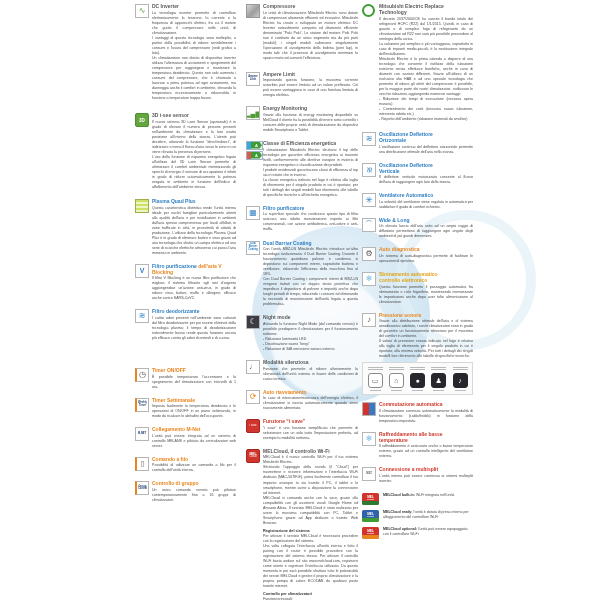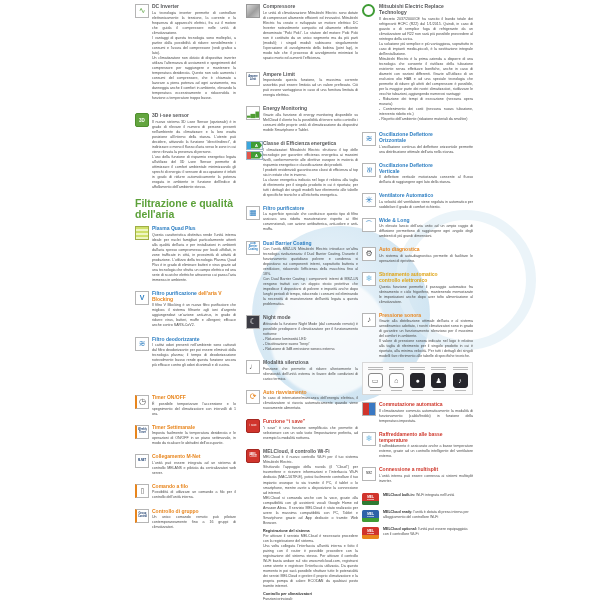--- a/index.html
+++ b/index.html
@@ -101,21 +101,20 @@
             <span>3D</span>
           </div>
         </div>
       <div class="stext">
         <div class="h hgray">3D i-see sensor</div>
         <div class="b">Il nuovo sistema 3D i-see Sensor (opzionale) è in grado di rilevare il numero di persone presenti nell'ambiente da climatizzare e la loro esatta posizione all'interno della stanza. L'utente può decidere, attivando la funzione “direct/indirect”, di indirizzare o meno il flusso d'aria verso le zone in cui viene rilevata la presenza di persone.
 L'uso della funzione di risparmio energetico legata all'utilizzo del 3D i-see Sensor permette di ottimizzare il comfort ambientale minimizzando gli sprechi di energia: il sensore di occupazione è infatti in grado di ridurre automaticamente la potenza erogata in ambiente in funzione dell'indice di affollamento dell'ambiente stesso.</div>
       </div>
     </div>
 
-    <h2 class="title-green">Filtrazione e qualità dell'aria</h2>
 
     <div class="sec">
       <div class="icell">
           <div class="ficon boxplasma"></div>
         </div>
       <div class="stext">
         <div class="h hblue">Plasma Quad Plus</div>
         <div class="b">Questa caratteristica distintiva rende l'unità interna ideale per nuclei famigliari particolarmente attenti alla qualità dell'aria e per installazioni in ambienti dall'aria spesso compromessa: per locali affollati, in zone trafficate in città, in prossimità di attività di produzione. L'utilizzo della tecnologia Plasma Quad Plus è in grado di eliminare batteri e virus grazie ad una tecnologia che sfrutta un campo elettrico ed una serie di scariche elettriche attraverso cui passa l'aria immessa in ambiente.</div>
       </div>
     </div>

